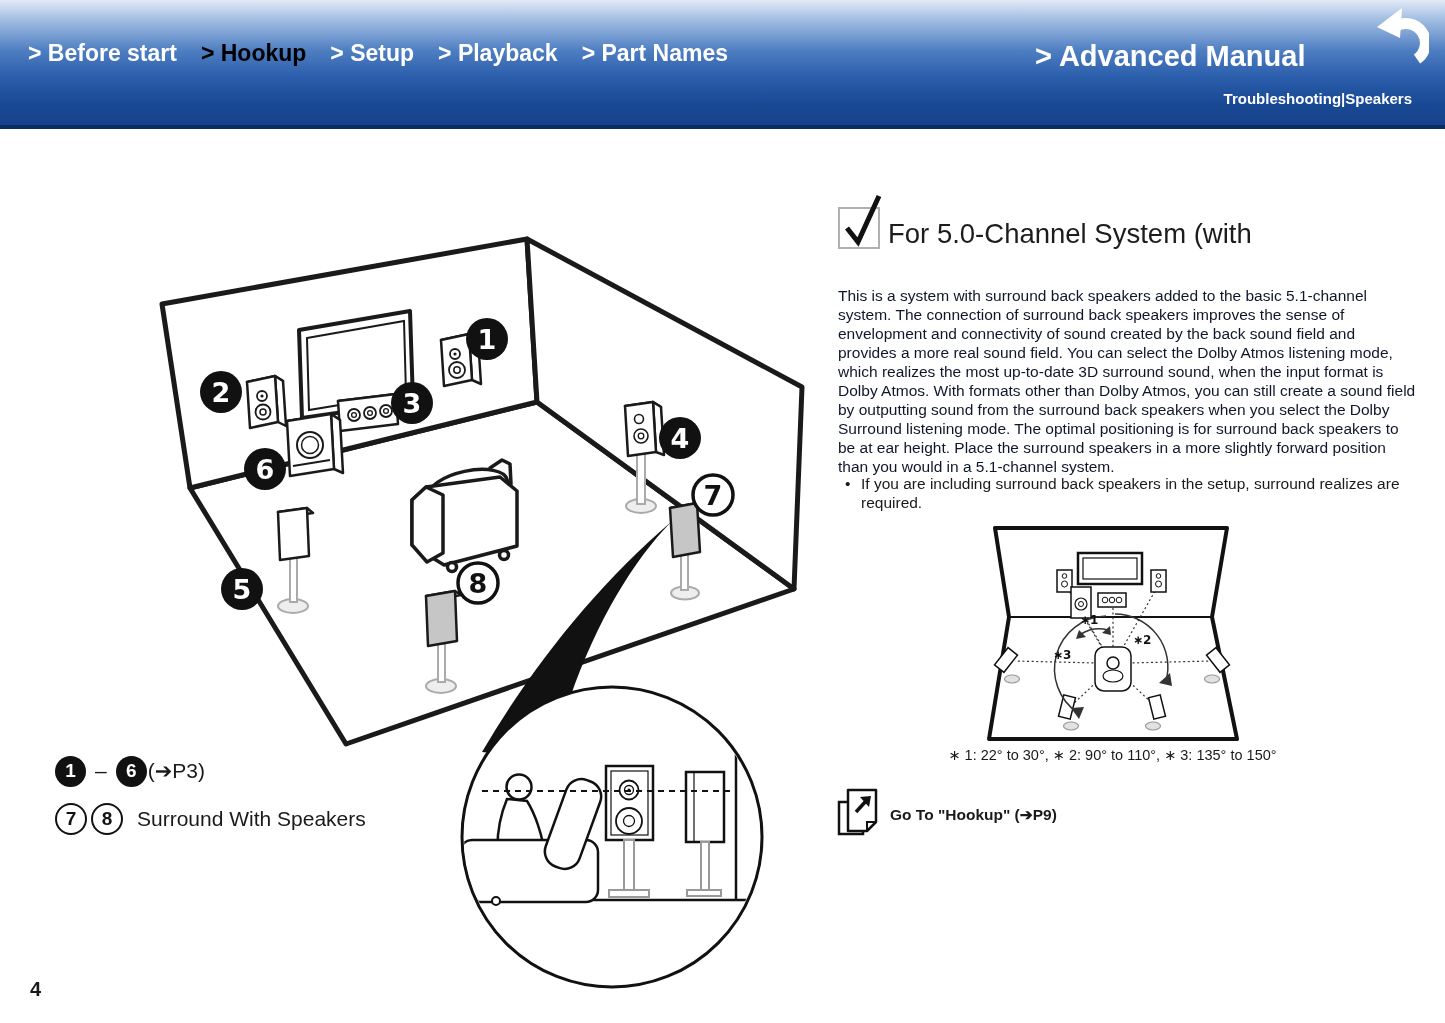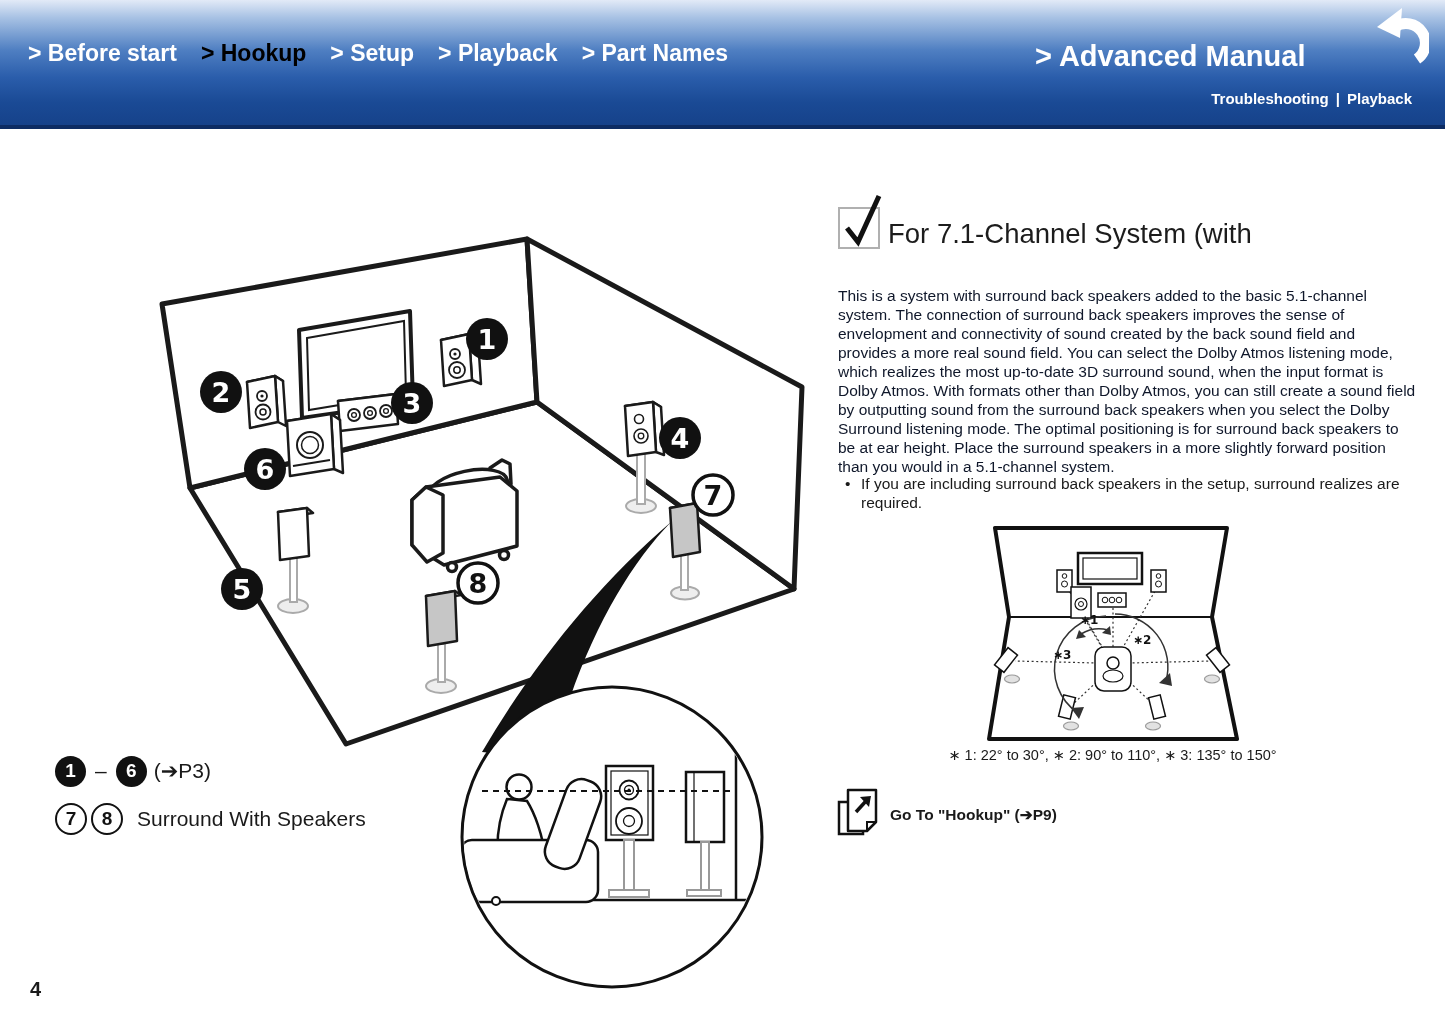--- a/index.html
+++ b/index.html
@@ -6,21 +6,21 @@
   .page{position:relative;width:1445px;height:1023px;background:#fff;overflow:hidden;
         font-family:"Liberation Sans",sans-serif;color:#1a1a1a;}
   
   .header{position:absolute;left:0;top:0;width:1445px;height:125px;
           background:linear-gradient(to bottom,#e2eaf7 0%,#a8c2e4 14%,#4f7fc2 40%,#2a5dab 62%,#1a4a95 82%,#16428a 100%);
           border-bottom:4px solid #0d2c63;}
   .nav-left{position:absolute;left:28px;top:40px;display:flex;gap:24px;white-space:nowrap;align-items:center;}
   .nav-item{font-size:23px;font-weight:bold;color:#ffffff;cursor:pointer;}
   .nav-item.current{color:#000000;}
   .nav-advanced{position:absolute;left:1035px;top:40px;font-size:29px;font-weight:bold;color:#fff;cursor:pointer;white-space:nowrap;}
-  .subnav{position:absolute;right:33px;top:90px;font-size:15px;font-weight:bold;color:#fff;display:flex;gap:7px;}
+  .subnav{position:absolute;right:33px;top:90px;font-size:15px;font-weight:bold;color:#fff;display:flex;}
   .subnav span{cursor:pointer;}
   .subnav .sep{cursor:default;}
   .return-icon{position:absolute;right:16px;top:6px;width:52px;height:70px;cursor:pointer;}
   
   .checkbox-icon{position:absolute;left:831px;top:190px;width:56px;height:60px;}
   .sec-title{position:absolute;left:888px;top:197px;font-size:27.5px;line-height:37px;font-weight:normal;color:#1c1c1c;}
   .body-text{position:absolute;left:838px;top:286px;width:578px;font-size:15.5px;line-height:19px;color:#0f172a;}
   .bullet{position:absolute;left:845px;top:474px;width:570px;font-size:15.5px;line-height:19px;display:flex;}
   .bullet .mark{width:16px;flex:0 0 16px;}
   .minimap{position:absolute;left:975px;top:520px;width:280px;height:235px;}
@@ -50,21 +50,21 @@
       <span class="nav-item">&gt; Before start</span>
       <span class="nav-item current">&gt; Hookup</span>
       <span class="nav-item">&gt; Setup</span>
       <span class="nav-item">&gt; Playback</span>
       <span class="nav-item">&gt; Part Names</span>
     </div>
     <span class="nav-advanced">&gt; Advanced Manual</span>
     <div class="subnav">
       <span>Troubleshooting</span>
       <span class="sep">|</span>
-      <span>Playback</span>
+      <span>Speakers</span>
     </div>
     <svg class="return-icon" viewBox="0 0 52 70">
       <path d="M18 21 A 19 19 0 1 1 40 53" fill="none" stroke="#fff" stroke-width="11"></path>
       <polygon points="0,21 25,2 23,32" fill="#fff"></polygon>
     </svg>
   </div>
 
   <svg class="room" viewBox="0 0 790 810">
 
     <g fill="#ffffff" stroke="#1a1a1a" stroke-width="5" stroke-linejoin="round">
@@ -239,35 +239,35 @@
           <text x="448" y="392.5" fill="#111">8</text>
         </g>
     </g>
   </svg>
 
   <div class="legend">
     <div class="legend-row">
       <span class="cnum filled">1</span>
       <span class="legend-text" style="margin:0 9px;">–</span>
       <span class="cnum filled">6</span>
-      <span class="legend-text" style="margin-left:7px;">(➔P3)</span>
+      <span class="legend-text" style="margin-left:1px;">(➔P3)</span>
     </div>
     <div class="legend-row">
       <span class="cnum outline">7</span>
       <span class="cnum outline" style="margin-left:4px;">8</span>
       <span class="legend-text" style="margin-left:14px;">Surround With Speakers</span>
     </div>
   </div>
 
   <svg class="checkbox-icon" viewBox="0 0 56 60">
     <rect x="8" y="18" width="40" height="40" fill="#fff" stroke="#b0b0b0" stroke-width="2"></rect>
     <path d="M16 38 L27 52 L48 6" fill="none" stroke="#111" stroke-width="5"></path>
   </svg>
   <h1 class="sec-title">
-    <span>For 7.1-Channel System (with</span><br>
+    <span>For 5.0-Channel System (with</span><br>
   </h1>
 
   <div class="body-text">This is a system with surround back speakers added to the basic 5.1-channel system. The connection of surround back speakers improves the sense of envelopment and connectivity of sound created by the back sound field and provides a more real sound field. You can select the Dolby Atmos listening mode, which realizes the most up-to-date 3D surround sound, when the input format is Dolby Atmos. With formats other than Dolby Atmos, you can still create a sound field by outputting sound from the surround back speakers when you select the Dolby Surround listening mode. The optimal positioning is for surround back speakers to be at ear height. Place the surround speakers in a more slightly forward position than you would in a 5.1-channel system.</div>
 
   <div class="bullet">
     <span class="mark">•</span>
     <span>If you are including surround back speakers in the setup, surround realizes are required.</span>
   </div>
 
   <svg class="minimap" viewBox="0 0 280 235">

